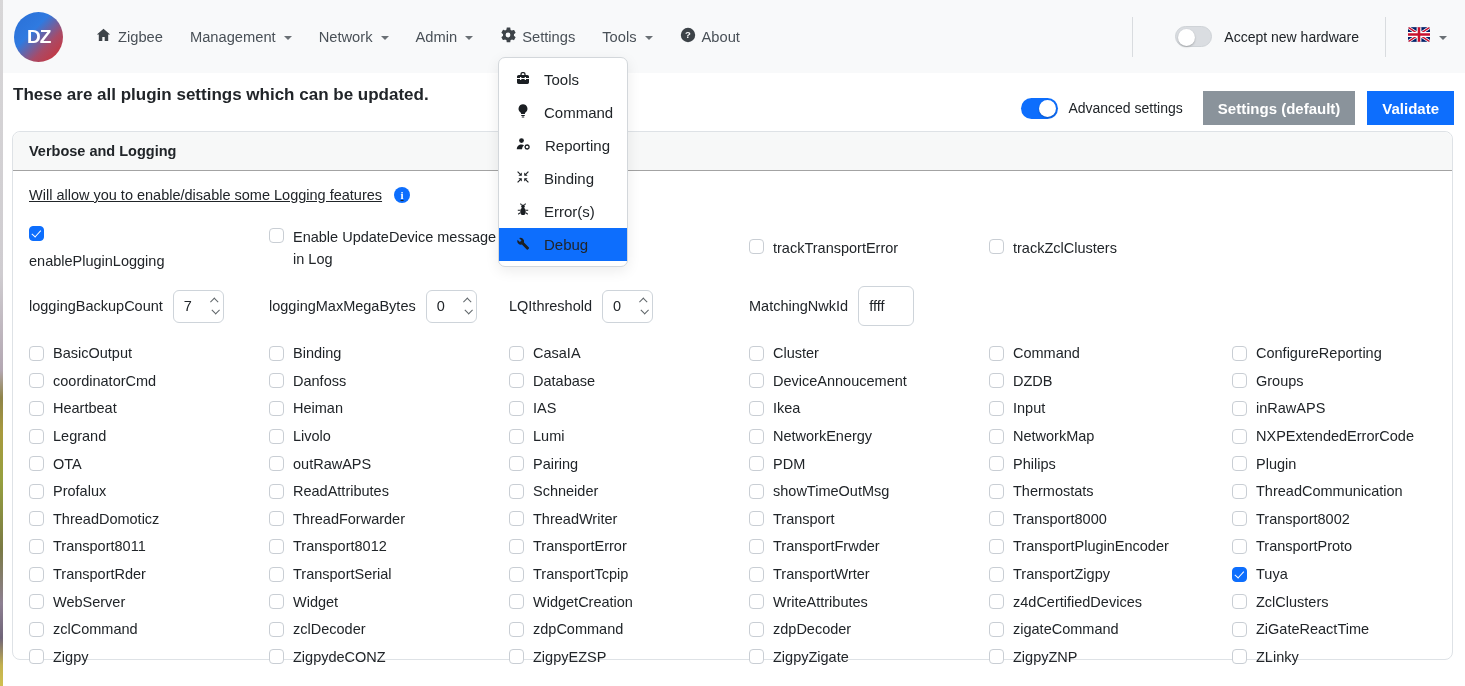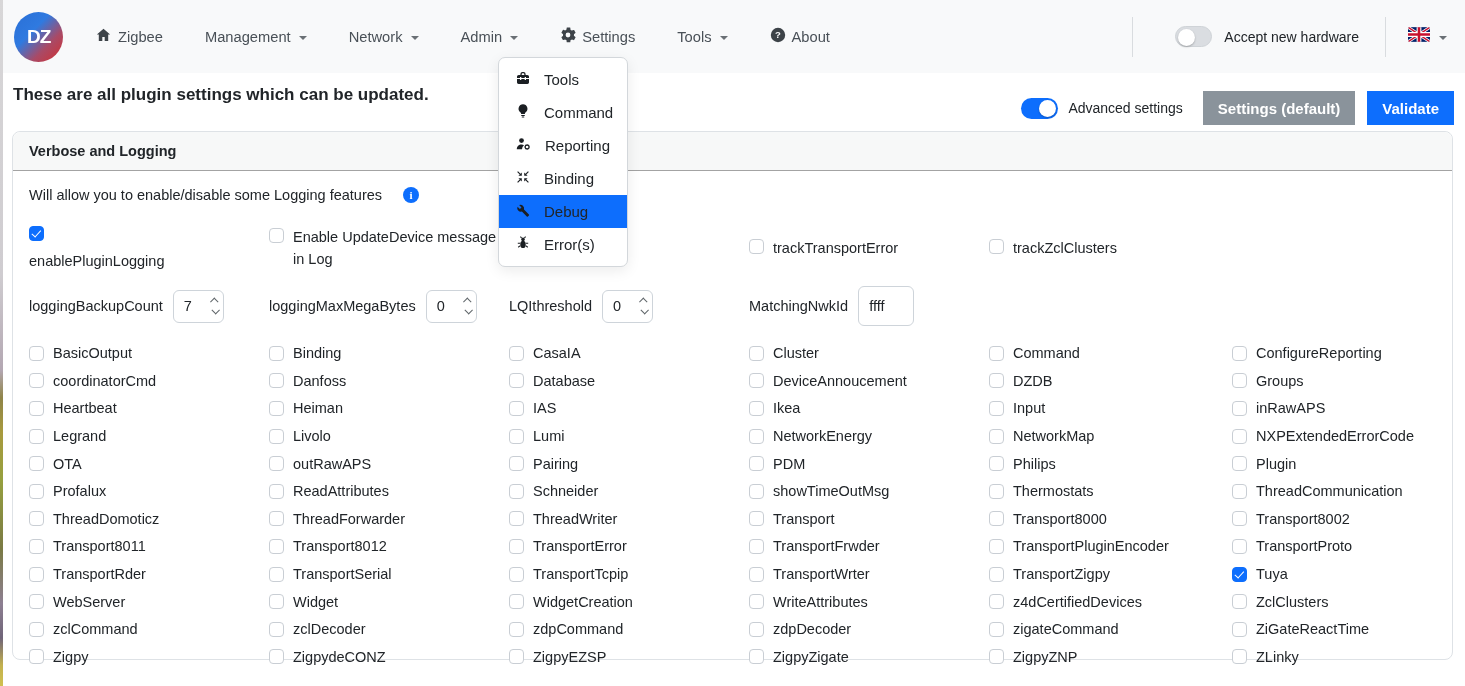--- a/index.html
+++ b/index.html
@@ -13,21 +13,21 @@
 
   
   .navbar { position:absolute; left:0; top:0; width:1465px; height:73px; background:#f8f9fa;
     display:flex; align-items:center; padding:0 18px 0 14px; }
   .logo { width:49px; height:50px; border-radius:50%; flex:0 0 auto;
     background:linear-gradient(135deg,#2a6fd6 0%,#2f7ae0 38%,#a94a66 68%,#d32f2f 100%);
     display:flex; align-items:center; justify-content:center; }
   .logo span { color:#fff; font-weight:bold; font-size:19px; letter-spacing:-1px;
     transform:scaleX(-1) rotate(0.001deg); display:inline-block; }
   .logo b { transform:scaleX(-1); display:inline-block; font-weight:bold; }
-  .nav-items { display:flex; align-items:center; gap:42px; margin-left:32px; }
+  .nav-items { display:flex; align-items:center; gap:27px; margin-left:32px; }
   .nav-item { display:flex; align-items:center; gap:6px; font-size:14.7px; color:#49505 7;
     color:#495057; cursor:pointer; white-space:nowrap; }
   .nav-item svg { fill:#3d4348; }
   .caret { width:0; height:0; border-left:4px solid transparent; border-right:4px solid transparent;
     border-top:4.5px solid #6a7075; margin-left:2px; margin-top:2px; }
   .nav-right { margin-left:auto; display:flex; align-items:center; }
   .vdiv { width:1px; height:40px; background:#d9dcdf; }
   .switch { width:37px; height:21px; border-radius:11px; position:relative; cursor:pointer; flex:0 0 auto; }
   .switch .knob { position:absolute; top:2px; width:17px; height:17px; border-radius:50%; background:#fff;
     box-shadow:0 1px 2px rgba(0,0,0,.25); }
@@ -57,21 +57,21 @@
   .btn-secondary { background:#8a939b; margin-right:12px; }
   .btn-primary { background:#0d6efd; }
 
   
   .card { position:absolute; left:12px; top:131px; width:1441px; height:529px;
     border:1px solid #dee2e6; border-radius:8px; background:#fff; }
   .card-header { height:39px; background:#f7f8f8; border-bottom:1px solid #a3a3a3;
     border-radius:8px 8px 0 0; display:flex; align-items:center; padding:0 16px;
     font-size:14.5px; font-weight:700; color:#212529; }
   .card-body { padding:16px; }
-  .desc-row { display:flex; align-items:center; gap:21px; font-size:14.5px; color:#212529; }
+  .desc-row { display:flex; align-items:center; gap:12px; font-size:14.5px; color:#212529;text-decoration:underline; }
   .info-icon { width:16px; height:16px; border-radius:50%; background:#0d6efd; color:#fff;
     font-size:11px; font-weight:700; display:inline-flex; align-items:center; justify-content:center;
     font-family:"Liberation Serif",serif; cursor:pointer; }
 
   .grid6 { display:grid; grid-template-columns:240px 240px 240px 240px 243px 1fr; }
 
   .feature-row { margin-top:21px; align-items:center; min-height:44px; }
   .feature-item { display:flex; align-items:flex-start; gap:9px; font-size:14.5px; }
   .feature-item .lbl { max-width:205px; line-height:1.55; }
 
@@ -196,35 +196,35 @@
       <span class="icn"><svg width="16" height="16" viewBox="0 0 16 16">
           <g>
             <path d="M6.8 6.8 6.8 3.4 5.5 4.7 3 2.2 2.2 3 4.7 5.5 3.4 6.8Z"></path>
             <path d="M9.2 6.8 9.2 3.4 10.5 4.7 13 2.2 13.8 3 11.3 5.5 12.6 6.8Z"></path>
             <path d="M6.8 9.2 6.8 12.6 5.5 11.3 3 13.8 2.2 13 4.7 10.5 3.4 9.2Z"></path>
             <path d="M9.2 9.2 9.2 12.6 10.5 11.3 13 13.8 13.8 13 11.3 10.5 12.6 9.2Z"></path>
           </g>
         </svg></span>
       <span>Binding</span>
     </div>
-    <div class="menu-item active">
-      <span class="icn"><svg width="16" height="16" viewBox="0 0 16 16">
-          <path d="M13.9 12.4 9 7.5a3.7 3.7 0 0 0-4.9-4.4l2.4 2.4-1.6 1.6-2.4-2.4a3.7 3.7 0 0 0 4.4 4.9l4.9 4.9c.3.3.8.3 1.1 0l1-1c.3-.3.3-.8 0-1.1z"></path>
-        </svg></span>
-      <span>Debug</span>
-    </div>
     <div class="menu-item">
       <span class="icn"><svg width="16" height="16" viewBox="0 0 16 16">
           <ellipse cx="8" cy="9.4" rx="2.7" ry="3.6"></ellipse>
           <circle cx="8" cy="4.4" r="1.8"></circle>
           <g stroke="#1b1f23" stroke-width="1.1" fill="none">
             <path d="M5.3 8.2H2.8M5.4 10.6l-2.2 1.6M10.7 8.2h2.5M10.6 10.6l2.2 1.6M6.6 3 5.4 1.6M9.4 3l1.2-1.4"></path>
           </g>
         </svg></span>
       <span>Error(s)</span>
+    </div>
+    <div class="menu-item active">
+      <span class="icn"><svg width="16" height="16" viewBox="0 0 16 16">
+          <path d="M13.9 12.4 9 7.5a3.7 3.7 0 0 0-4.9-4.4l2.4 2.4-1.6 1.6-2.4-2.4a3.7 3.7 0 0 0 4.4 4.9l4.9 4.9c.3.3.8.3 1.1 0l1-1c.3-.3.3-.8 0-1.1z"></path>
+        </svg></span>
+      <span>Debug</span>
     </div>
   </div>
 
 <div class="intro">These are all plugin settings which can be updated.</div>
 <div class="top-controls">
   <div class="switch on">
       <div class="knob"></div>
     </div>
   <div class="adv-label">Advanced settings</div>
   <button class="btn btn-secondary">Settings (default)</button>

